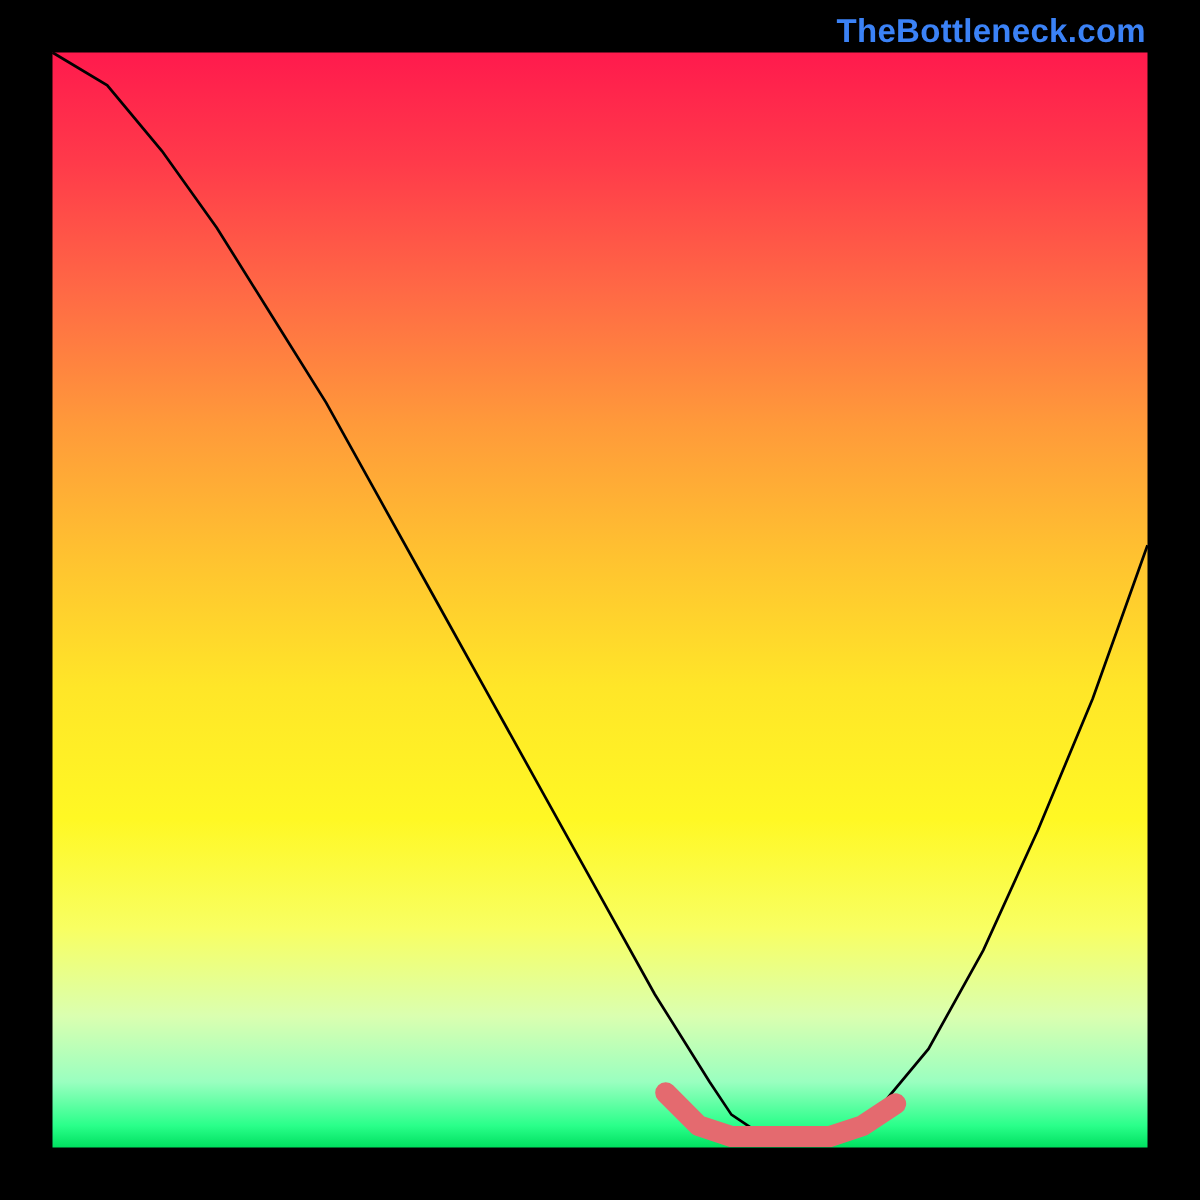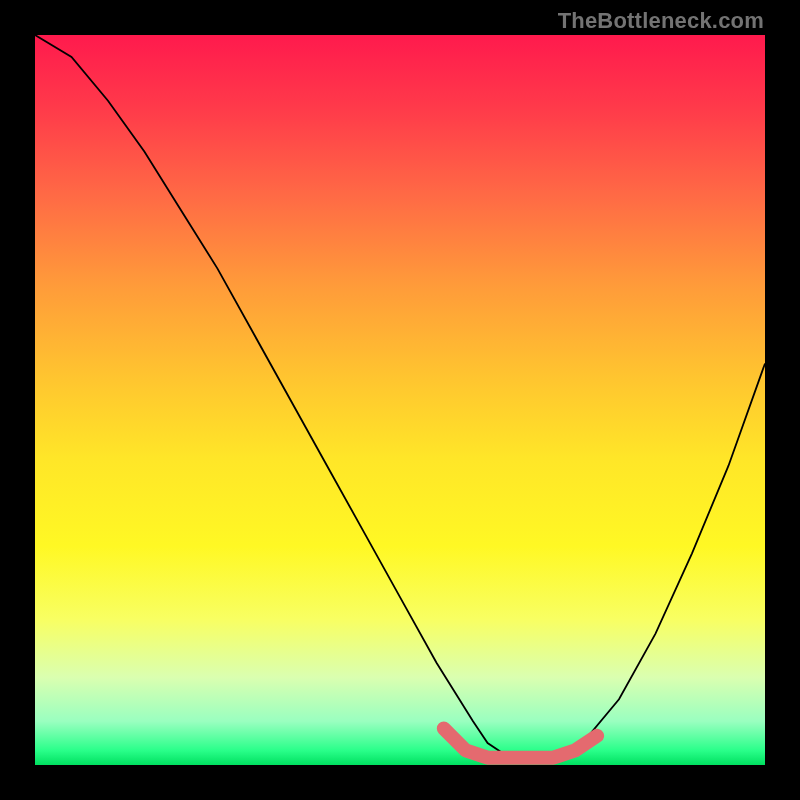--- a/index.html
+++ b/index.html
@@ -32,21 +32,21 @@
     );
     overflow: visible;
   }
   .watermark {
     position: absolute;
     top: 8px;
     right: 36px;
     font-family: Arial, Helvetica, sans-serif;
     font-size: 22px;
     font-weight: 600;
-    color: #737373;
+    color: #3b82f6;
     letter-spacing: 0.2px;
   }
   svg.curve {
     position: absolute;
     left: 0; top: 0;
     width: 730px;
     height: 730px;
     overflow: visible;
   }
   .curve-path {

